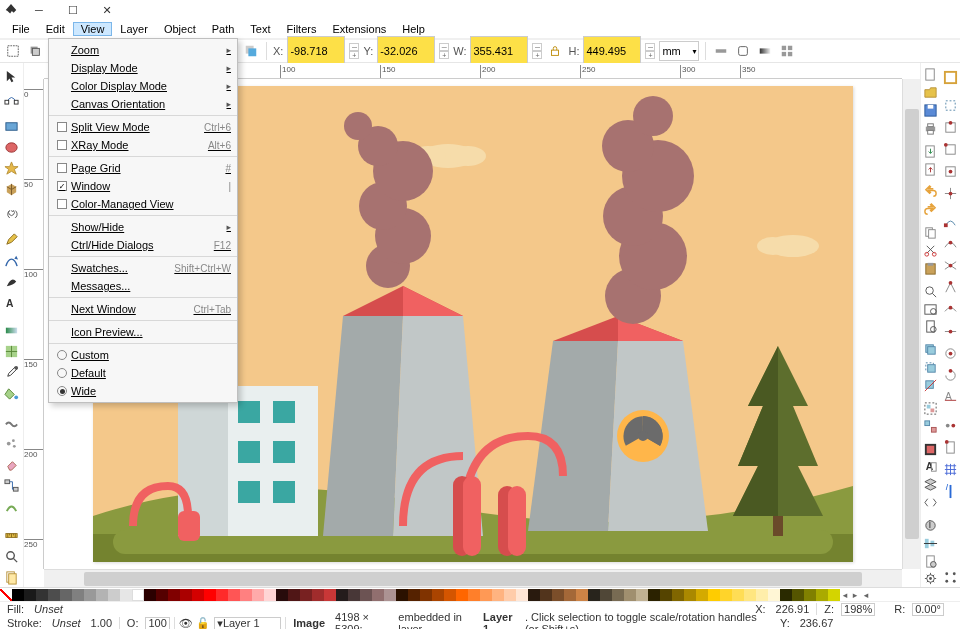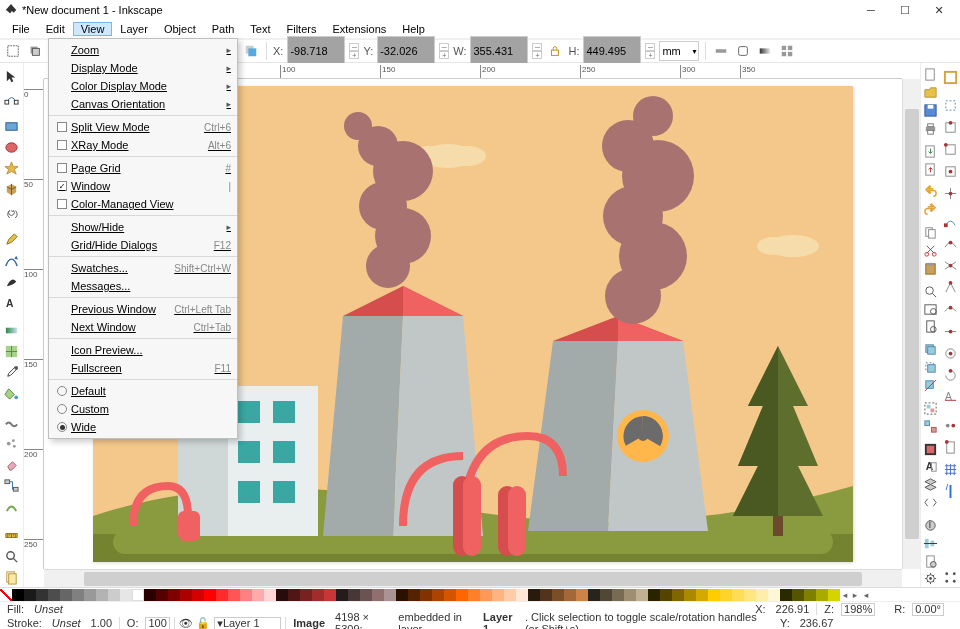--- a/index.html
+++ b/index.html
@@ -15,21 +15,21 @@
 .menubar { height: 18px; display: flex; align-items: center; padding: 0 4px; background: #fff; }
 .menubar .mitem { padding: 1px 8px; }
 .menubar .mitem.open { background: #cde8ff; border: 1px solid #7cb7ea; padding: 0 7px; color: #000; }
 .mb-sep { width:100%; border-bottom:1px solid #f0f0f0; }
 
 
 .toolbar { height: 24px; display: flex; align-items: center; gap: 4px; padding: 2px 4px; background: #fff; border-top:1px solid #f0f0f0; border-bottom:1px solid #e6e6e6; }
 .toolbar .tb-icon { width: 18px; height: 18px; display: flex; align-items: center; justify-content: center; color: #555; }
 .toolbar .tb-icon svg { width:14px; height:14px; }
 .toolbar .lbl { color:#555; font-size:11px; }
-.toolbar .num { width: 58px; height: 31px; border:1px solid #ccc; padding: 0 2px; background:#a3a3a3; display:flex; align-items:center; font-size:11px; }
+.toolbar .num { width: 58px; height: 31px; border:1px solid #ccc; padding: 0 2px; background:#fde047; display:flex; align-items:center; font-size:11px; }
 .toolbar .spin { width:10px; display:flex; flex-direction:column; }
 .toolbar .spin span { height:8px; font-size:7px; color:#666; display:flex; align-items:center; justify-content:center; border:1px solid #ccc; }
 .toolbar .combo { width:40px; height:20px; border:1px solid #ccc; display:flex; align-items:center; padding:0 2px; font-size:11px; }
 .toolbar .vsep { width:1px; height:18px; background:#ddd; margin:0 2px; }
 
 
 .main { display: flex; height: 524px; }
 .toolbox-l, .toolbox-r1, .toolbox-r2, .toolbox-r3 { display: flex; flex-direction: column; align-items: center; padding-top: 4px; gap: 2px; background: #fff; }
 .toolbox-l { width: 24px; border-right:1px solid #eee; }
 .toolbox-r1, .toolbox-r2, .toolbox-r3 { width: 20px; }
@@ -102,21 +102,20 @@
 </style>
 </head>
 <body>
 
 <div class="titlebar">
   <span class="logo">
     <svg viewBox="0 0 16 16">
         <path d="M8 1 L14 8 L11 11 L9 9 L7 12 L4 9 L2 8 Z" fill="#333"></path>
       </svg>
   </span>
-  <span class="title">*New document 1 - Inkscape</span>
   <span class="wbtn">─</span>
   <span class="wbtn">☐</span>
   <span class="wbtn">✕</span>
 </div>
 
 <div class="menubar">
   <span class="mitem">File</span>
   <span class="mitem">Edit</span>
   <span class="mitem open">View</span>
   <span class="mitem">Layer</span>
@@ -1004,66 +1003,56 @@
       <span class="txt">Color-Managed View</span>
     </div>
   <div class="sep"></div>
   <div class="row">
       <span class="ck"></span>
       <span class="txt">Show/Hide</span>
       <span class="arr">▸</span>
     </div>
   <div class="row">
       <span class="ck"></span>
-      <span class="txt">Grid/Hide Dialogs</span>
+      <span class="txt">Ctrl/Hide Dialogs</span>
       <span class="sc">F12</span>
     </div>
   <div class="sep"></div>
   <div class="row">
       <span class="ck"></span>
       <span class="txt">Swatches...</span>
       <span class="sc">Shift+Ctrl+W</span>
     </div>
   <div class="row">
       <span class="ck"></span>
       <span class="txt">Messages...</span>
     </div>
   <div class="sep"></div>
   <div class="row">
       <span class="ck"></span>
-      <span class="txt">Previous Window</span>
-      <span class="sc">Ctrl+Left Tab</span>
-    </div>
-  <div class="row">
-      <span class="ck"></span>
       <span class="txt">Next Window</span>
       <span class="sc">Ctrl+Tab</span>
     </div>
   <div class="sep"></div>
   <div class="row">
       <span class="ck"></span>
       <span class="txt">Icon Preview...</span>
     </div>
-  <div class="row">
-      <span class="ck"></span>
-      <span class="txt">Fullscreen</span>
-      <span class="sc">F11</span>
-    </div>
   <div class="sep"></div>
   <div class="row">
       <span class="ck">
         <span class="rad"></span>
       </span>
-      <span class="txt">Default</span>
+      <span class="txt">Custom</span>
     </div>
   <div class="row">
       <span class="ck">
         <span class="rad"></span>
       </span>
-      <span class="txt">Custom</span>
+      <span class="txt">Default</span>
     </div>
   <div class="row">
       <span class="ck">
         <span class="rad">
           <span class="dot"></span>
         </span>
       </span>
       <span class="txt">Wide</span>
     </div>
 </div>

